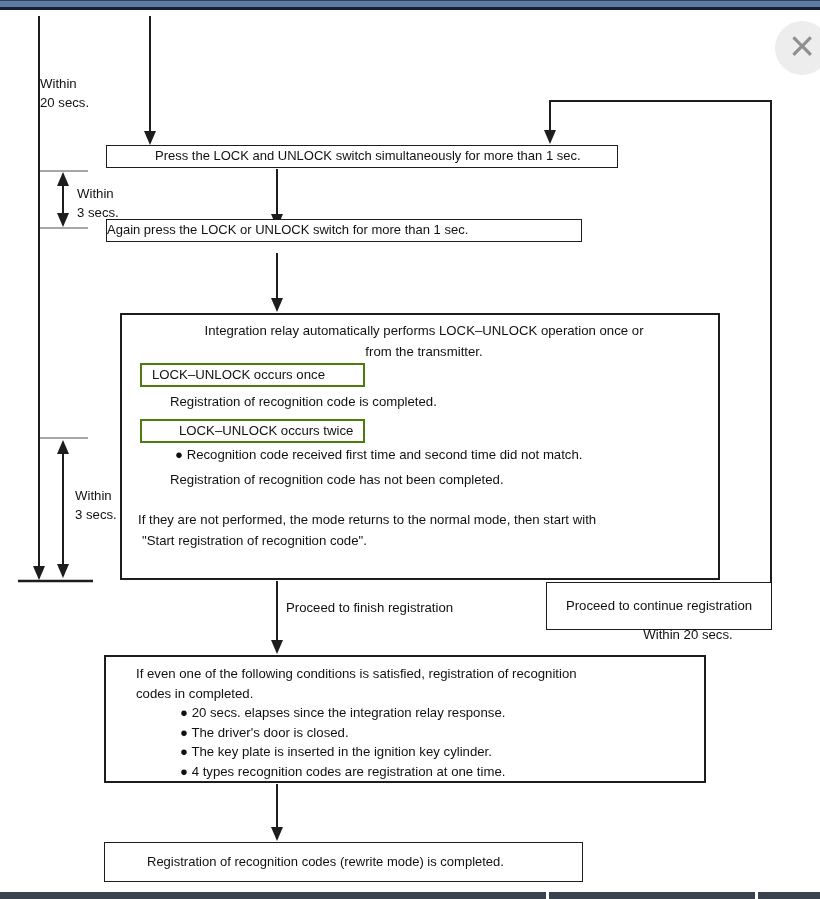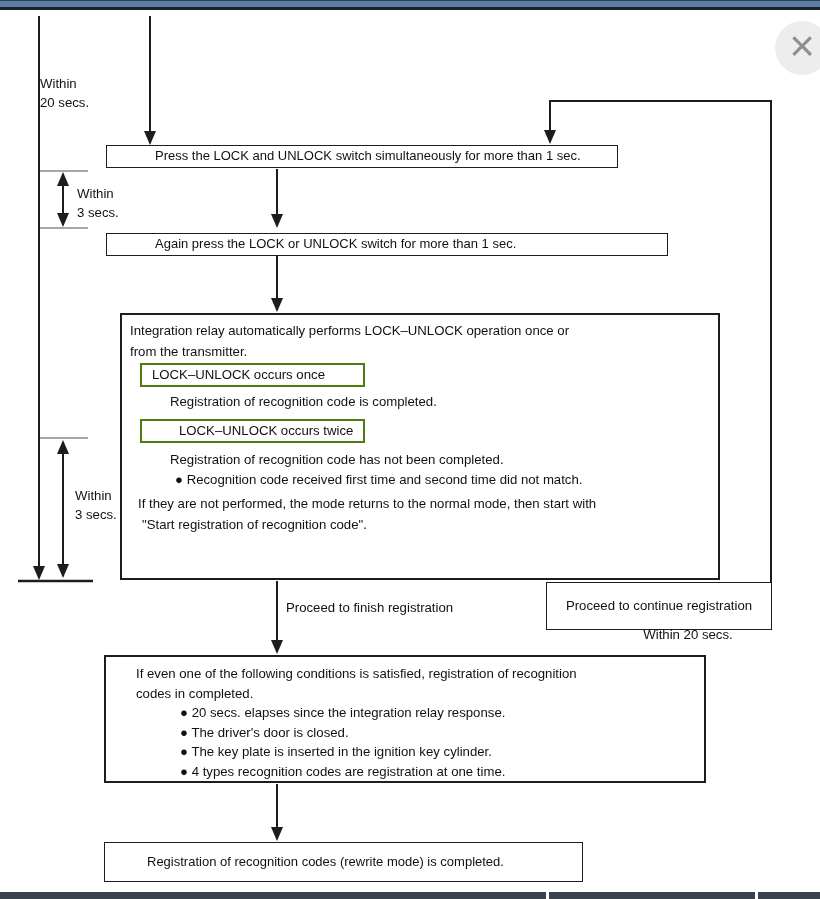--- a/index.html
+++ b/index.html
@@ -18,37 +18,37 @@
   .wire{stroke:#1d1d1d;stroke-width:2;fill:none;}
   .tick{stroke:#8a8a8a;stroke-width:1.4;fill:none;}
   .stop{stroke:#1d1d1d;stroke-width:2.5;fill:none;}
   
   .box{position:absolute;box-sizing:border-box;background:#fff;border:1.5px solid #1d1d1d;
        font-size:13px;line-height:1.25;white-space:nowrap;}
   .thick{border-width:2px;}
   .rowbox{display:flex;align-items:center;}
   
   #box-press-both{left:106px;top:145px;width:512px;height:23px;padding-left:48px;}
-  #box-press-again{left:106px;top:233px;width:562px;height:23px;padding-left:48px;}
+  #box-press-again{left:106px;top:219px;width:476px;height:23px;}
   #box-relay{left:120px;top:313px;width:600px;height:267px;font-size:13.2px;}
   #box-conditions{left:104px;top:655px;width:602px;height:128px;font-size:13.2px;}
   #box-final{left:104px;top:842px;width:479px;height:40px;padding-left:42px;}
   #box-continue{left:546px;top:582px;width:226px;height:48px;justify-content:center;font-size:13.2px;}
   
   .bb{white-space:nowrap;}
-  .bb-intro{margin-left:8px;line-height:20.5px;}
+  .bb-intro{margin-left:8px;line-height:20.5px;text-align:center;}
   .bb-intro.first{margin-top:6px;}
   .innerbox{box-sizing:border-box;width:225px;height:24px;border:2px solid #4d7c0f;
             margin-left:18px;padding-left:10px;display:flex;align-items:center;font-size:13.2px;}
   .innerbox.a{margin-top:1px;}
   .innerbox.b{margin-top:9px;padding-left:37px;}
   .bb-caption{margin-left:48px;margin-top:7px;line-height:16px;}
   .bb-caption.b{margin-top:9px;}
   .bb-bullet{margin-left:53px;margin-top:4px;line-height:16px;}
-  .bb-fallback{margin-left:16px;margin-top:8px;line-height:16px;}
+  .bb-fallback{margin-left:16px;margin-top:24px;line-height:16px;}
   .bb-fallback.l2{margin-left:20px;margin-top:5px;}
   
   .cond-line{margin-left:30px;margin-top:0;line-height:19.5px;}
   .cond-line.first{margin-top:7px;}
   .cond-bullet{margin-left:74px;line-height:19.5px;}
   
   .lbl{position:absolute;font-size:13.2px;line-height:19px;white-space:nowrap;}
   #lbl-t20{left:40px;top:74px;}
   #lbl-t3a{left:77px;top:184px;}
   #lbl-t3b{left:75px;top:486px;}
@@ -106,22 +106,22 @@
   <div class="box rowbox" id="box-press-both">Press the LOCK and UNLOCK switch simultaneously for more than 1 sec.</div>
 
   <div class="box rowbox" id="box-press-again">Again press the LOCK or UNLOCK switch for more than 1 sec.</div>
 
   <div class="box thick" id="box-relay">
     <div class="bb bb-intro first">Integration relay automatically performs LOCK–UNLOCK operation once or</div>
     <div class="bb bb-intro">from the transmitter.</div>
     <div class="innerbox a">LOCK–UNLOCK occurs once</div>
     <div class="bb bb-caption">Registration of recognition code is completed.</div>
     <div class="innerbox b">LOCK–UNLOCK occurs twice</div>
+    <div class="bb bb-bullet">● Recognition code received first time and second time did not match.</div>
     <div class="bb bb-caption b">Registration of recognition code has not been completed.</div>
-    <div class="bb bb-bullet">● Recognition code received first time and second time did not match.</div>
     <div class="bb bb-fallback">If they are not performed, the mode returns to the normal mode, then start with</div>
     <div class="bb bb-fallback l2">"Start registration of recognition code".</div>
   </div>
 
   <div class="lbl" id="lbl-finish">Proceed to finish registration</div>
   <div class="box rowbox" id="box-continue">Proceed to continue registration</div>
   <div class="lbl" id="lbl-loop20">Within 20 secs.</div>
 
   <div class="box thick" id="box-conditions">
     <div class="cond-line first">If even one of the following conditions is satisfied, registration of recognition</div>

